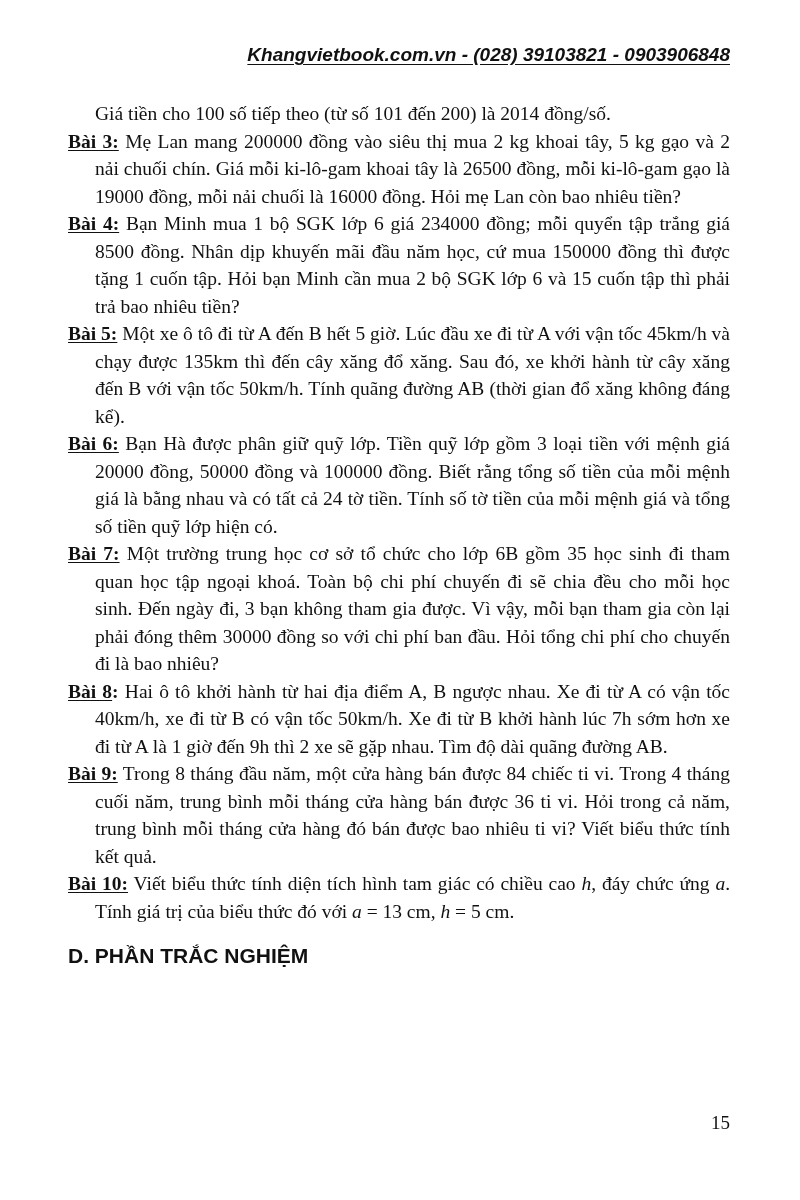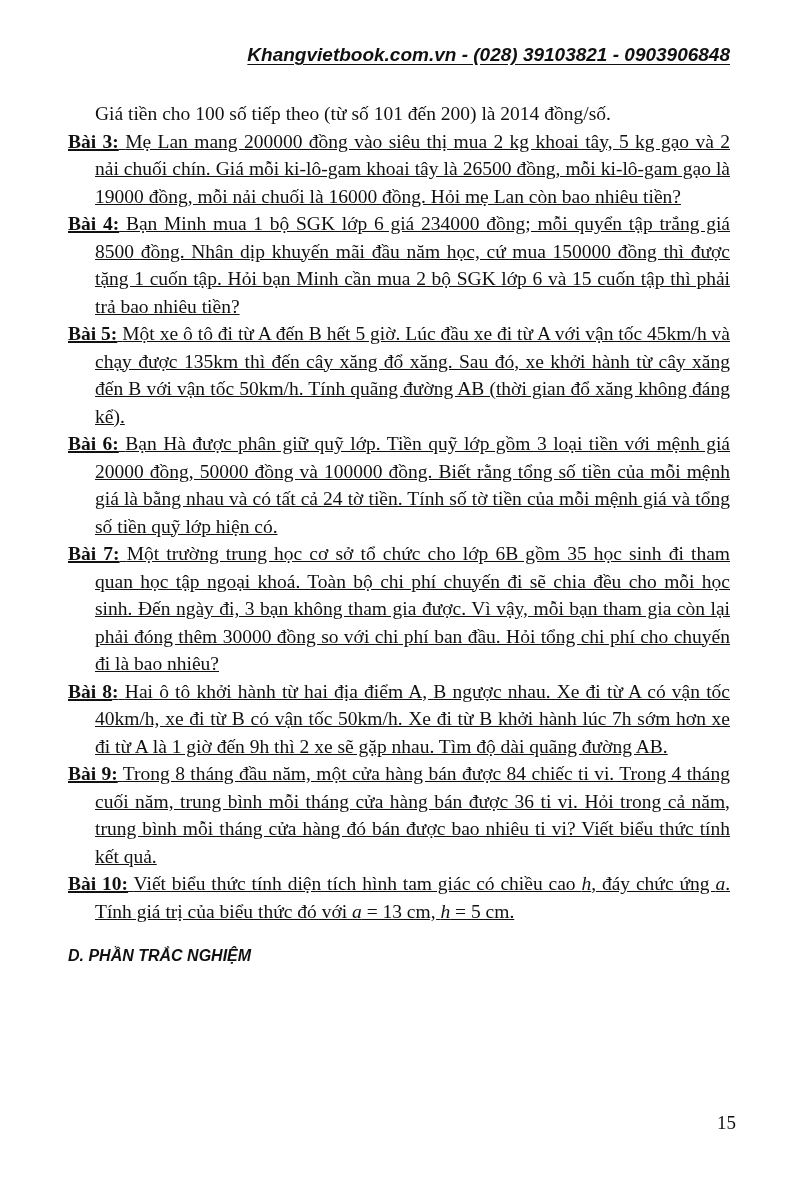--- a/index.html
+++ b/index.html
@@ -37,21 +37,20 @@
   .body-text {
     font-size: 19.5px;
     line-height: 27.5px;
     text-align: justify;
     margin-top: 32px;
   }
   p.para {
     margin: 0;
     padding-left: 27px;
     text-indent: -27px;
-    text-decoration: underline;
   }
   p.intro {
     margin: 0;
     padding-left: 27px;
     text-indent: 0;
   }
   .p-label {
     font-weight: bold;
     text-decoration: underline;
     text-underline-offset: 2px;
@@ -59,31 +58,30 @@
   .p-sep {
     font-weight: bold;
   }
   .mvar {
     font-style: italic;
     font-family: "Liberation Serif", serif;
   }
   .section-heading {
     font-family: "Liberation Sans", sans-serif;
     font-weight: bold;
-    font-size: 16px;
+    font-size: 21px;
     line-height: 26px;
     margin: 18px 0 10px 0;
     text-align: left;
     text-indent: 0;
-    font-style: italic;
   }
   .footer {
     position: absolute;
     top: 1112px;
-    right: 64px;
+    right: 70px;
     font-size: 19px;
     font-family: "Liberation Serif", serif;
   }
 </style>
 </head>
 <body>
 
 <div class="page">
 
   <div class="header">

